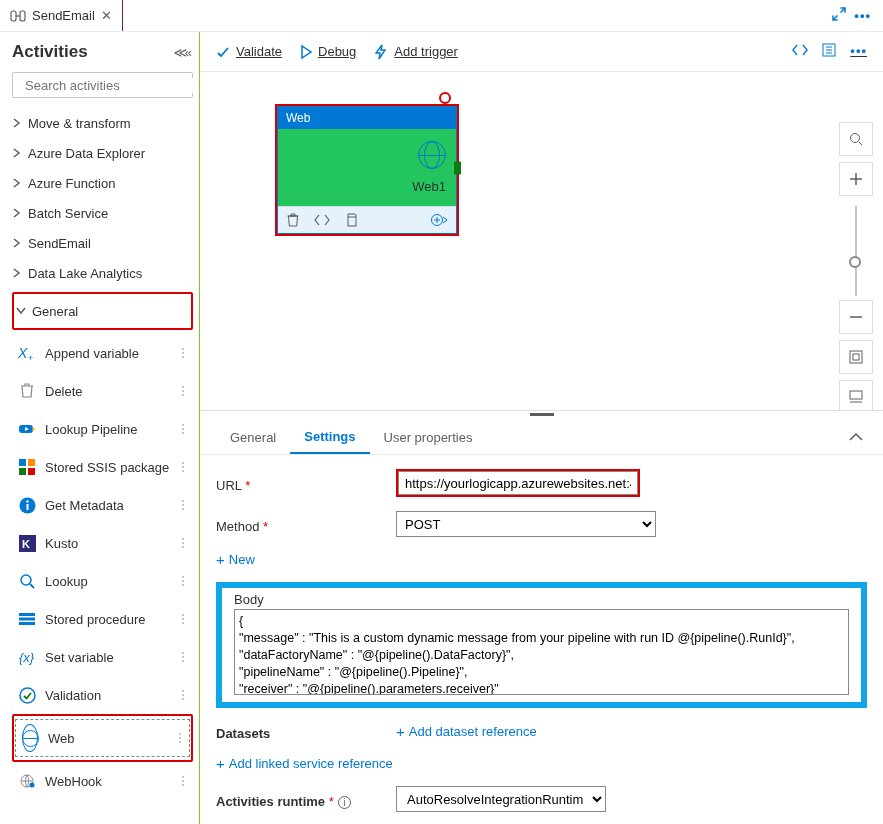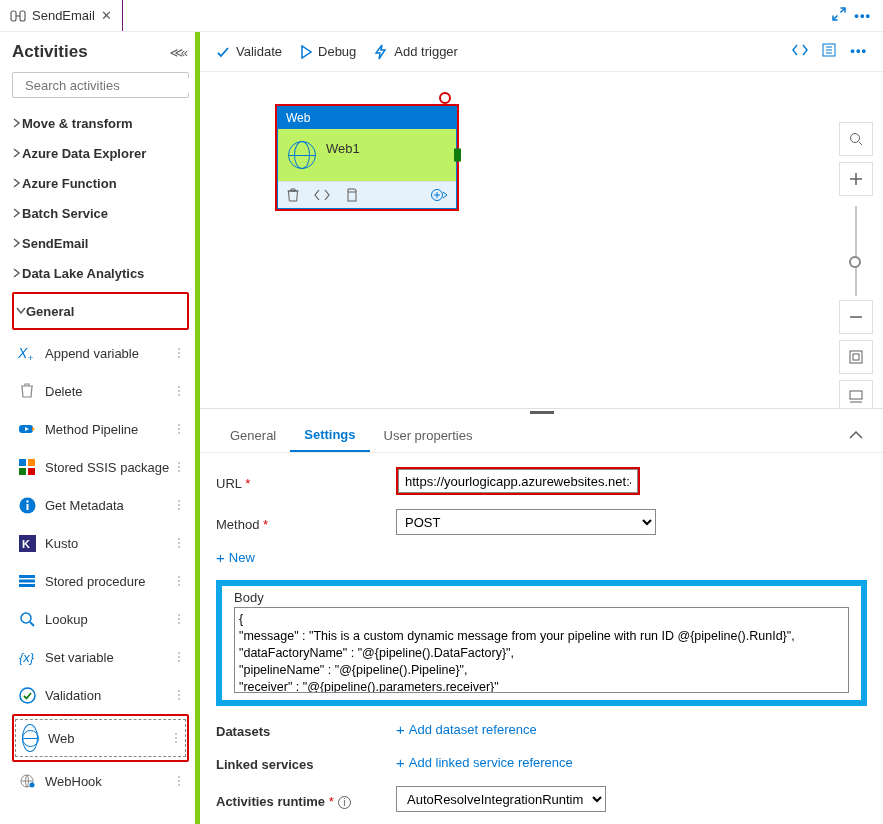--- a/index.html
+++ b/index.html
@@ -9,52 +9,52 @@
   
   .tab-bar { display: flex; align-items: center; height: 32px; border-bottom: 1px solid #edebe9; }
   .tab { display: flex; align-items: center; gap: 6px; padding: 0 10px; height: 100%; border-right: 1px solid #701a75; }
   .tab .close { color: #605e5c; cursor: pointer; }
   .tab-icon svg { display: block; }
   .tab-actions { margin-left: auto; display: flex; align-items: center; gap: 8px; color: #0078d4; padding-right: 12px; }
 
   .main-row { display: flex; flex: 1; min-height: 0; }
 
   
-  .act-panel { width: 200px; border-right: 5px solid #84cc16; padding: 10px 6px 6px 12px; overflow: hidden; }
+  .act-panel { width: 200px; border-right: 1px solid #84cc16; padding: 10px 6px 6px 12px; overflow: hidden; }
   .act-head { display: flex; align-items: center; justify-content: space-between; margin-bottom: 10px; padding-right: 4px; }
   .act-head h2 { font-size: 17px; font-weight: 600; }
   .act-head .pin { color: #605e5c; letter-spacing: -3px; }
   .search { display: flex; align-items: center; border: 1px solid #c8c6c4; border-radius: 2px; height: 26px; padding: 0 6px; margin-bottom: 10px; gap: 6px; }
   .search svg { color: #a19f9d; display:block; }
   .search input { border: none; outline: none; font-size: 13px; flex: 1; }
-  .cat { display: flex; align-items: center; height: 30px; cursor: pointer; color: #323130; font-weight: bold; }
+  .cat { display: flex; align-items: center; gap: 6px; height: 30px; cursor: pointer; color: #323130; }
   .cat svg { color: #605e5c; display:block; }
   .general-box { border: 2px solid #d60000; border-radius: 2px; padding: 2px 0; margin: 4px 0; }
   .gen-list { margin-top: 4px; }
   .gen-item { display: flex; align-items: center; height: 38px; padding: 0 4px; border: 1px dashed transparent; cursor: grab; }
   .gen-item .grip { width: 10px; display:flex; flex-direction:column; gap:2px; align-items:center; margin-left:auto; }
   .gen-item .grip span { width:2px; height:2px; background:#c8c6c4; }
   .gen-item.web { border:1px dashed #8a8886; margin: 2px 0; padding: 0 4px; }
   .gen-item .ico { width: 20px; height: 20px; margin-right: 8px; display:flex; align-items:center; justify-content:center; }
   .web-wrap { border:2px solid #d60000; border-radius:2px; padding:1px; }
 
   
   .canvas-area { flex: 1; display: flex; flex-direction: column; min-width:0; }
-  .toolbar { height: 40px; display: flex; align-items: center; gap: 18px; padding: 0 16px; border-bottom: 1px solid #edebe9; }
+  .toolbar { height: 40px; display: flex; align-items: center; gap: 18px; padding: 0 16px; border-bottom: 1px solid #edebe9; text-decoration: underline; }
   .toolbar .tb-item { display: flex; align-items: center; gap: 6px; color: #323130; cursor: pointer; }
   .toolbar .tb-right { margin-left: auto; display:flex; gap:14px; color:#0078d4; }
   .tb-icon svg { display:block; }
 
   .canvas { flex: 1; position: relative; background: #fff; overflow: hidden; }
   .node-wrap { position: absolute; left: 75px; top: 32px; }
   .node-border { border: 2px solid #d60000; }
   .status-dot { position:absolute; top:-12px; right:8px; width:12px; height:12px; border:2px solid #d60000; border-radius:50%; background:#fff; }
   .node { width: 180px; border: 1px solid #0078d4; background:#fff; }
   .node-head { background: #0078d4; color: #fff; font-size: 12px; padding: 4px 8px; }
-  .node-body { background: #bef264; display:flex; align-items:flex-start; gap:10px; padding:12px 10px; position:relative; }
+  .node-body { background: #22c55e; display:flex; align-items:flex-end; gap:10px; padding:12px 10px; position:relative;flex-direction:column; }
   .globe { width:28px; height:28px; border-radius:50%; border:1.5px solid #0078d4; display:flex; align-items:center; justify-content:center; position:relative; }
   .globe::before { content:""; position:absolute; width:100%; height:1px; background:#0078d4; top:50%; }
   .globe::after { content:""; position:absolute; width:14px; height:26px; border:1.5px solid #0078d4; border-radius:50%; }
   .node-body .port { position:absolute; right:-5px; top:50%; width:7px; height:13px; background:#107c10; transform:translateY(-50%); }
   .node-foot { background:#e5f1fb; border-top:1px solid rgba(0,0,0,0.08); display:flex; align-items:center; padding:6px 8px; gap:14px; }
   .node-foot .sp { margin-left:auto; color:#0078d4; }
   .node-foot svg { display:block; }
 
   .map-tools { position:absolute; right:10px; top:50px; width:34px; display:flex; flex-direction:column; align-items:center; }
   .mt-btn { width:34px; height:34px; border:1px solid #e1dfdd; background:#fff; display:flex; align-items:center; justify-content:center; color:#605e5c; margin-bottom:6px; cursor:pointer; }
@@ -200,21 +200,21 @@
             </span>
         </div>
         <div class="gen-item">
           <span class="ico">
               <svg width="18" height="16" viewBox="0 0 18 16">
                 <rect x="1" y="4" width="14" height="8" rx="3" fill="#0078d4"></rect>
                 <path d="M7 6l4 2-4 2z" fill="#fff"></path>
                 <path d="M17 8l-3-2v4z" fill="#ff8c00"></path>
               </svg>
             </span>
-          <span>Method Pipeline</span>
+          <span>Lookup Pipeline</span>
           <span class="grip">
               <span></span>
               <span></span>
               <span></span>
             </span>
         </div>
         <div class="gen-item">
           <span class="ico">
               <svg width="18" height="18" viewBox="0 0 18 18">
                 <rect x="1" y="1" width="7" height="7" fill="#0078d4"></rect>
@@ -254,41 +254,41 @@
             </span>
           <span>Kusto</span>
           <span class="grip">
               <span></span>
               <span></span>
               <span></span>
             </span>
         </div>
         <div class="gen-item">
           <span class="ico">
+              <svg width="17" height="17" viewBox="0 0 17 17">
+                <circle cx="7" cy="7" r="5" stroke="#0078d4" stroke-width="1.5" fill="none"></circle>
+                <line x1="11" y1="11" x2="15" y2="15" stroke="#0078d4" stroke-width="1.8"></line>
+              </svg>
+            </span>
+          <span>Lookup</span>
+          <span class="grip">
+              <span></span>
+              <span></span>
+              <span></span>
+            </span>
+        </div>
+        <div class="gen-item">
+          <span class="ico">
               <svg width="18" height="14" viewBox="0 0 18 14">
                 <rect x="1" y="1" width="16" height="3" fill="#0078d4"></rect>
                 <rect x="1" y="5.5" width="16" height="3" fill="#0078d4"></rect>
                 <rect x="1" y="10" width="16" height="3" fill="#0078d4"></rect>
               </svg>
             </span>
           <span>Stored procedure</span>
-          <span class="grip">
-              <span></span>
-              <span></span>
-              <span></span>
-            </span>
-        </div>
-        <div class="gen-item">
-          <span class="ico">
-              <svg width="17" height="17" viewBox="0 0 17 17">
-                <circle cx="7" cy="7" r="5" stroke="#0078d4" stroke-width="1.5" fill="none"></circle>
-                <line x1="11" y1="11" x2="15" y2="15" stroke="#0078d4" stroke-width="1.8"></line>
-              </svg>
-            </span>
-          <span>Lookup</span>
           <span class="grip">
               <span></span>
               <span></span>
               <span></span>
             </span>
         </div>
         <div class="gen-item">
           <span class="ico">
               <svg width="18" height="16" viewBox="0 0 18 16">
                 <text x="1" y="13" font-style="italic" font-size="13" fill="#0078d4">{x}</text>
@@ -506,21 +506,20 @@
           </div>
 
           <div class="fld" style="margin-top:14px;">
             <label><b>Datasets</b></label>
             <div class="val"><span class="link-btn">
                   <span style="font-size:15px;">+</span> 
                   <span>Add dataset reference</span>
                 </span></div>
           </div>
           <div class="fld">
-            <label><b>Linked services</b></label>
             <div class="val"><span class="link-btn">
                   <span style="font-size:15px;">+</span> 
                   <span>Add linked service reference</span>
                 </span></div>
           </div>
           <div class="fld" style="margin-bottom:4px;">
             <label><b>Activities runtime</b> <span class="req">*</span><span class="info-i">i</span></label>
             <div class="val">
               <select class="ir-sel"><option>AutoResolveIntegrationRuntime</option></select>
             </div>

